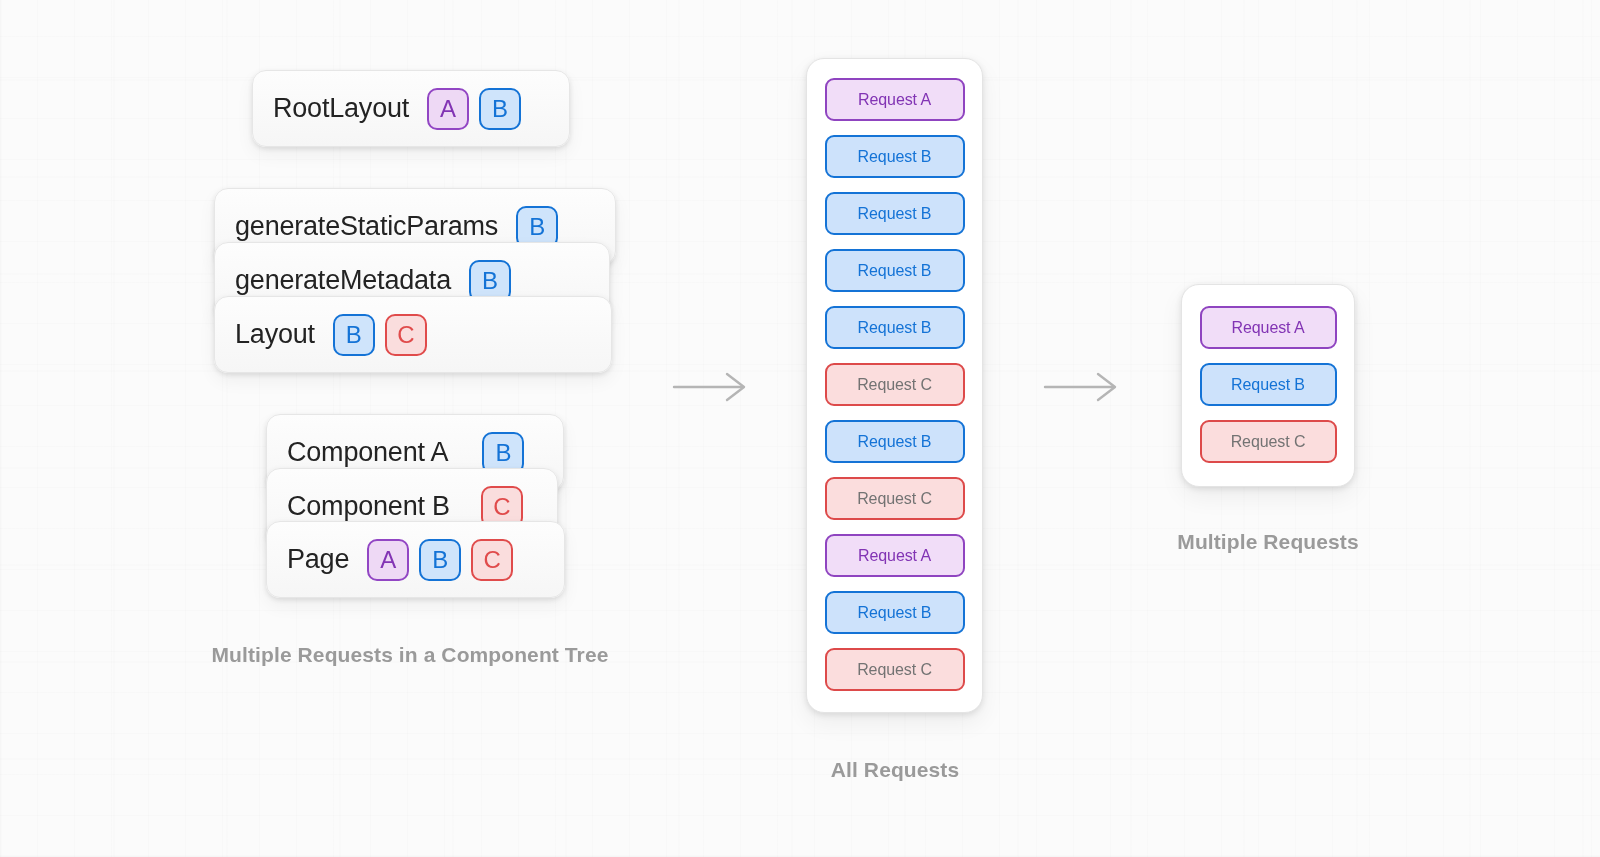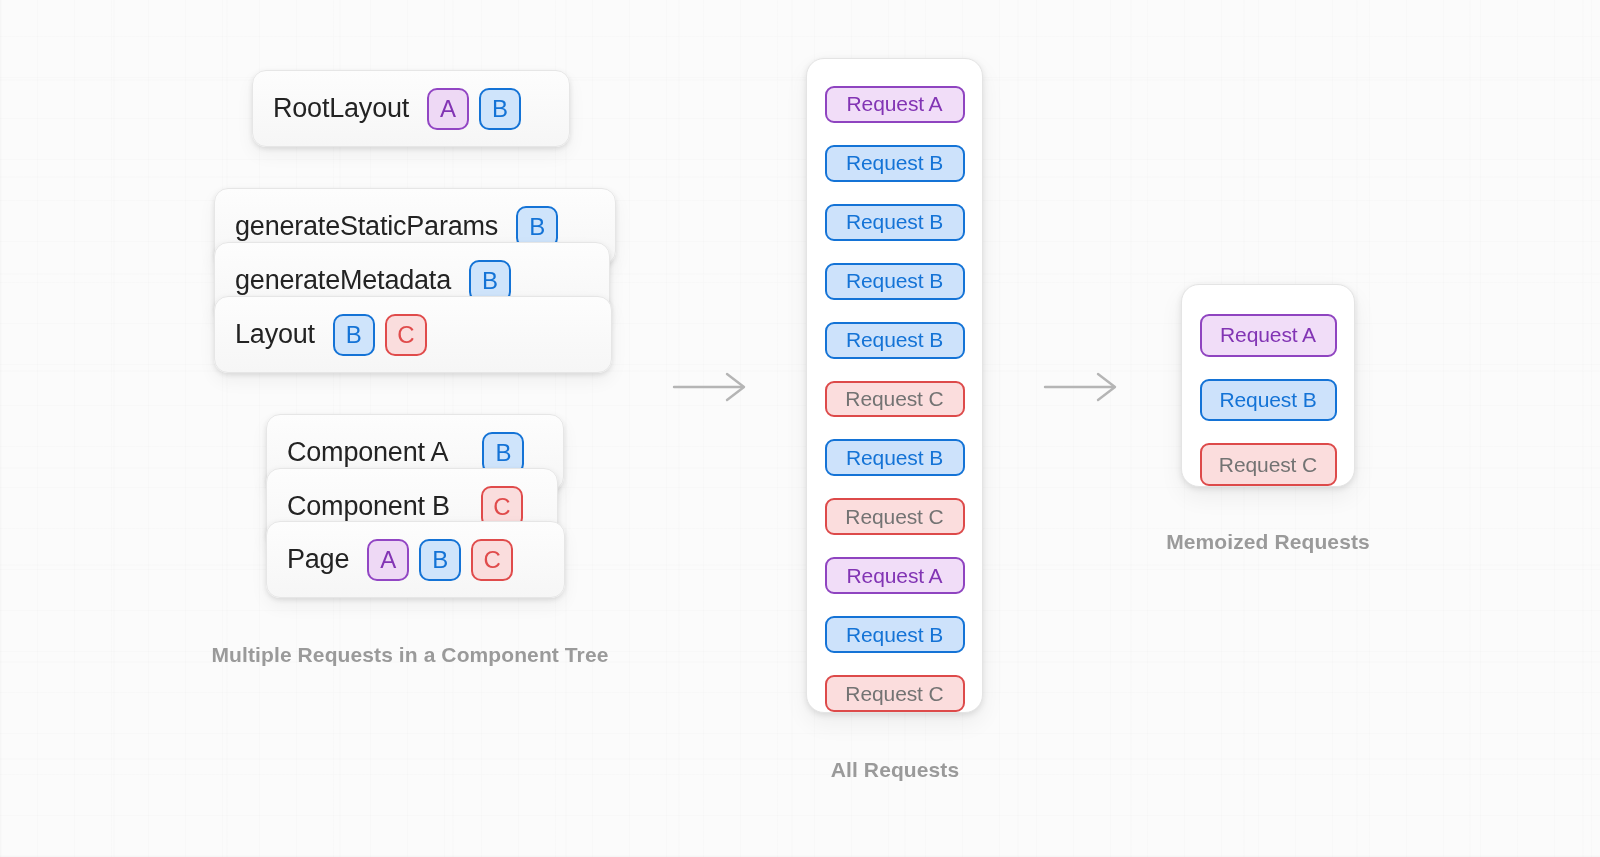--- a/index.html
+++ b/index.html
@@ -82,24 +82,23 @@
     align-items: center;
   }
 
   .pill {
     border-width: 2px;
     border-style: solid;
     border-radius: 9px;
     display: flex;
     align-items: center;
     justify-content: center;
-    font-size: 21px;
+    font-size: 16px;
     letter-spacing: -0.1px;
     white-space: nowrap;
-    margin-top: 8px;
   }
   .pill.a { background: #f1ddf8; border-color: #8f44c0; color: #8234b4; }
   .pill.b { background: #cde2fb; border-color: #1473d6; color: #1473d6; }
   .pill.c { background: #fbdddd; border-color: #dd4a4a; color: #737373; }
 
   
   #all-requests-panel {
     left: 806px;
     top: 58px;
     width: 177px;
@@ -228,15 +227,15 @@
     <path d="M2 17 H70" stroke="#b5b5b5" stroke-width="2.4" fill="none" stroke-linecap="round"></path>
     <path d="M55 4 L72 17 L55 30" stroke="#b5b5b5" stroke-width="2.4" fill="none" stroke-linecap="round" stroke-linejoin="round"></path>
   </svg>
 
   <div class="panel" id="memoized-panel">
     <span class="pill a">Request A</span>
     <span class="pill b">Request B</span>
     <span class="pill c">Request C</span>
   </div>
 
-  <div class="caption" id="caption-memo">Memoized Requests</div>
+  <div class="caption" id="caption-memo">Multiple Requests</div>
 
 </div>
 
 </body></html>

